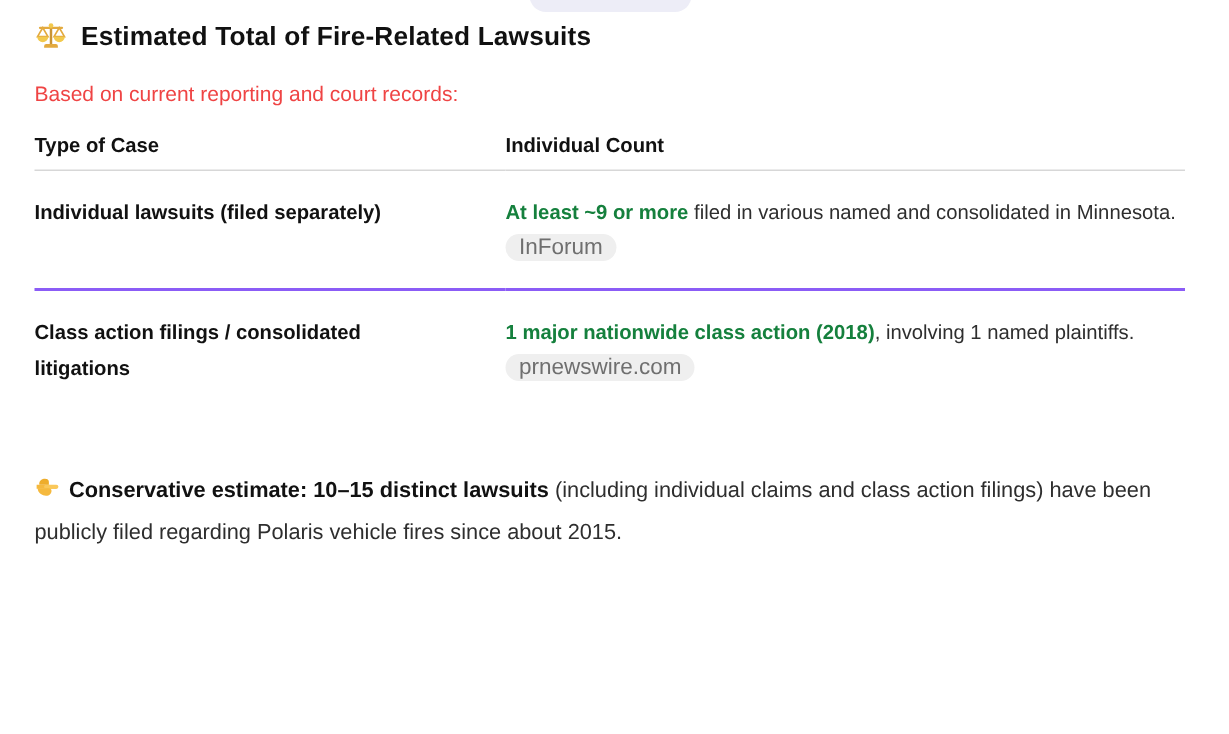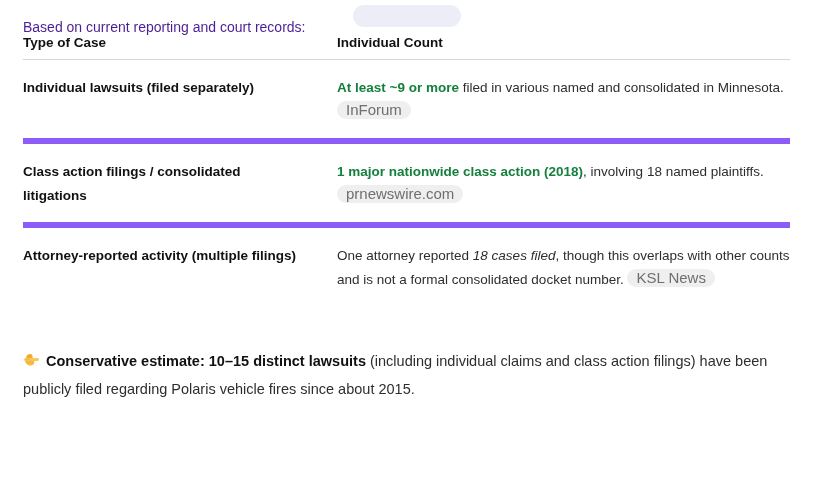--- a/index.html
+++ b/index.html
@@ -31,42 +31,43 @@
   .title-icon { width: 22px; height: 22px; flex: 0 0 auto; }
   h2.page-title {
     font-size: 17.5px;
     font-weight: 700;
     color: #111111;
     letter-spacing: 0.1px;
   }
   .intro {
     margin-top: 19px;
     font-size: 14px;
-    color: #4c1d95;
+    color: #ef4444;
   }
   table.lawsuits {
+    margin-top: 19px;
     width: 767px;
     border-collapse: collapse;
     table-layout: fixed;
   }
   table.lawsuits col.c1 { width: 314px; }
   th.col-header {
     text-align: left;
     font-size: 13.5px;
     font-weight: 700;
     color: #111111;
     padding: 0 30px 9px 0;
     border-bottom: 1px solid #d7d7d7;
   }
   td.cell {
     vertical-align: top;
     font-size: 13.5px;
     line-height: 24px;
     padding: 16px 30px 14px 0;
-    border-bottom: 6px solid #8b5cf6;
+    border-bottom: 2px solid #8b5cf6;
     color: #2e2e2e;
   }
   tr:last-child td.cell { border-bottom: none; }
   td.cell-type { font-weight: 700; color: #111111; }
   td.cell-count { padding-right: 0; }
   .seg-bold { font-weight: 700; color: #15803d; }
   .seg-regular { font-weight: 400; }
   .seg-italic { font-style: italic; }
   .badge {
     display: inline-block;
@@ -95,20 +96,35 @@
   }
   .conclusion .seg-bold { color: #111111; }
 </style>
 </head>
 <body>
 
 <div class="page">
 
   <div class="top-pill"></div>
 
+  <div class="title-row">
+    <span class="title-icon">
+      <svg viewBox="0 0 24 24" width="22" height="22">
+        <rect x="11.1" y="3.5" width="1.8" height="15" rx="0.9" fill="#c99434"></rect>
+        <rect x="3.2" y="5.2" width="17.6" height="1.7" rx="0.85" fill="#e3aa3f"></rect>
+        <circle cx="12" cy="4.4" r="1.7" fill="#f2c94c"></circle>
+        <path d="M2.2 12.5 L6 6 L9.8 12.5 Z" fill="none" stroke="#e3aa3f" stroke-width="1.2"></path>
+        <path d="M2 12.5 a4 4 0 0 0 8 0 Z" fill="#f2c94c"></path>
+        <path d="M14.2 12.5 L18 6 L21.8 12.5 Z" fill="none" stroke="#e3aa3f" stroke-width="1.2"></path>
+        <path d="M14 12.5 a4 4 0 0 0 8 0 Z" fill="#f2c94c"></path>
+        <path d="M7 20.5 h10 v-1.2 a1.5 1.5 0 0 0 -1.5 -1.5 h-7 a1.5 1.5 0 0 0 -1.5 1.5 Z" fill="#e3aa3f"></path>
+      </svg>
+    </span>
+    <h2 class="page-title">Estimated Total of Fire-Related Lawsuits</h2>
+  </div>
 
   <p class="intro">Based on current reporting and court records:</p>
 
   <table class="lawsuits">
     <colgroup>
         <col class="c1">
         <col class="c2">
       </colgroup>
     <thead>
       <tr>
@@ -116,25 +132,21 @@
         <th class="col-header">Individual Count</th>
       </tr>
     </thead>
     <tbody>
         <tr>
           <td class="cell cell-type">Individual lawsuits (filed separately)</td>
           <td class="cell cell-count"><span class="seg-bold">At least ~9 or more</span><span class="seg-regular"> filed in various named and consolidated in Minnesota. </span><span class="badge">InForum</span></td>
         </tr>
         <tr>
           <td class="cell cell-type">Class action filings / consolidated litigations</td>
-          <td class="cell cell-count"><span class="seg-bold">1 major nationwide class action (2018)</span><span class="seg-regular">, involving 18 named plaintiffs. </span><span class="badge">prnewswire.com</span></td>
-        </tr>
-        <tr>
-          <td class="cell cell-type">Attorney-reported activity (multiple filings)</td>
-          <td class="cell cell-count"><span class="seg-regular">One attorney reported </span><span class="seg-italic">18 cases filed</span><span class="seg-regular">, though this overlaps with other counts and is not a formal consolidated docket number. </span><span class="badge">KSL News</span></td>
+          <td class="cell cell-count"><span class="seg-bold">1 major nationwide class action (2018)</span><span class="seg-regular">, involving 1 named plaintiffs. </span><span class="badge">prnewswire.com</span></td>
         </tr>
       </tbody>
   </table>
 
   <p class="conclusion">
     <span class="inline-icon">
       <svg viewBox="0 0 24 24" width="17" height="17">
         <path d="M2 10.2 h12 v3.6 H2 Z" fill="#f5b93e"></path>
         <rect x="9" y="10" width="13.5" height="4" rx="2" fill="#fac85a"></rect>
         <path d="M3 13.5 h10.5 c1.5 0 2.5 1 2.5 2.2 c0 2.6 -1.8 4.8 -5.2 4.8 c-3.4 0 -7.8 -2.4 -7.8 -7 Z" fill="#f5b93e"></path>

